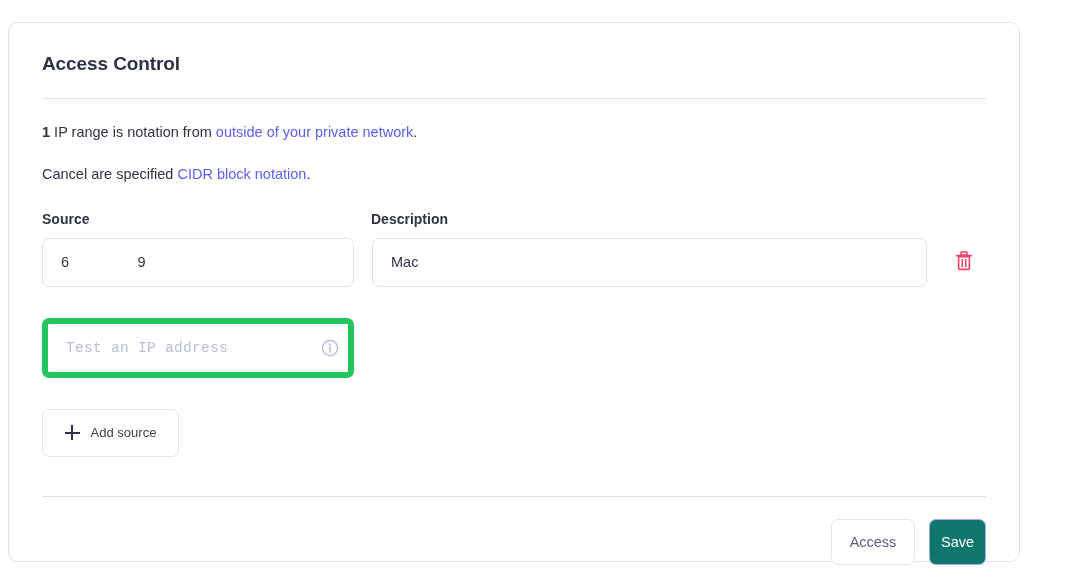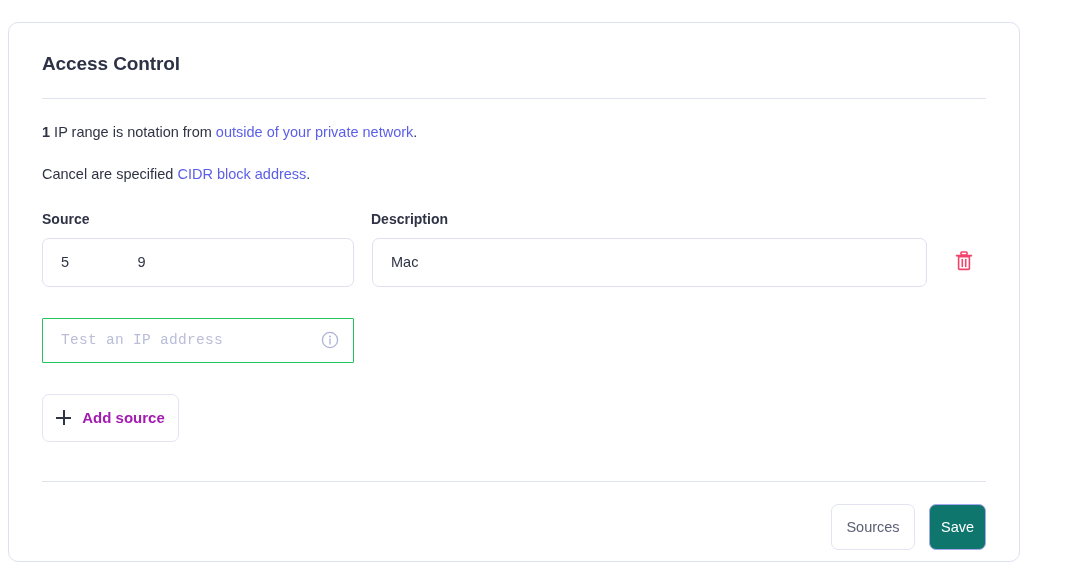--- a/index.html
+++ b/index.html
@@ -120,23 +120,23 @@
   .test-row {
     margin-top: 31px;
   }
   .test-wrap {
     position: relative;
     width: 312px;
   }
   .test-input {
     box-sizing: border-box;
     width: 312px;
-    height: 45px;
-    border: 1px solid #22c55e;
-    border-radius: 1px;
+    height: 60px;
+    border: 6px solid #22c55e;
+    border-radius: 7px;
     background: #ffffff;
     padding: 0 44px 0 18px;
     font-family: "Liberation Mono", monospace;
     font-size: 14.5px;
     color: #2f3345;
     outline: none;
   }
   .test-input::placeholder {
     color: #b9bdd8;
     font-family: "Liberation Mono", monospace;
@@ -179,23 +179,23 @@
     position: absolute;
     background: #2f3345;
   }
   .plus-icon::before {
     left: 0; top: 6.5px; width: 15px; height: 2px;
   }
   .plus-icon::after {
     top: 0; left: 6.5px; height: 15px; width: 2px;
   }
   .add-source-label {
-    font-size: 15px;
-    font-weight: bold;
-    color: #a21caf;
+    font-size: 13px;
+    font-weight: normal;
+    color: #404040;
   }
 
   .footer-divider {
     height: 1px;
     background: #dfe3ee;
     margin-top: 39px;
   }
 
   .footer {
     display: flex;
@@ -237,30 +237,30 @@
 
     <h1 class="page-title">Access Control</h1>
 
     <div class="divider"></div>
 
     <div class="info-line">
       <span class="count">1</span><span> IP range is notation from </span><a class="link">outside of your private network</a><span>.</span>
     </div>
 
     <div class="info-line second">
-      <span>Cancel are specified </span><a class="link">CIDR block address</a><span>.</span>
+      <span>Cancel are specified </span><a class="link">CIDR block notation</a><span>.</span>
     </div>
 
     <div class="field-labels">
       <div class="label source-label">Source</div>
       <div class="label">Description</div>
     </div>
 
     <div class="row">
-      <div class="input source-input">5                 9</div>
+      <div class="input source-input">6                 9</div>
       <div class="input desc-input">Mac</div>
       <button class="delete-btn">
         <span>
           <svg width="18" height="20" viewBox="0 0 18 20" fill="none" xmlns="http://www.w3.org/2000/svg">
             <rect x="6" y="1" width="6" height="3" rx="0.8" stroke="#f2436b" stroke-width="1.6"></rect>
             <line x1="1.6" y1="4.7" x2="16.4" y2="4.7" stroke="#f2436b" stroke-width="1.7" stroke-linecap="round"></line>
             <path d="M3.6 5.6 H14.4 V17.4 a1 1 0 0 1 -1 1 H4.6 a1 1 0 0 1 -1 -1 Z" stroke="#f2436b" stroke-width="1.6" fill="none"></path>
             <line x1="7.3" y1="8.6" x2="7.3" y2="15.4" stroke="#f2436b" stroke-width="1.6" stroke-linecap="round"></line>
             <line x1="10.7" y1="8.6" x2="10.7" y2="15.4" stroke="#f2436b" stroke-width="1.6" stroke-linecap="round"></line>
           </svg>
@@ -282,18 +282,18 @@
     </div>
 
     <button class="add-source-btn">
       <span class="plus-icon"></span>
       <span class="add-source-label">Add source</span>
     </button>
 
     <div class="footer-divider"></div>
 
     <div class="footer">
-      <button class="btn btn-cancel">Sources</button>
+      <button class="btn btn-cancel">Access</button>
       <button class="btn btn-save">Save</button>
     </div>
 
   </div>
 </div>
 
 </body></html>

